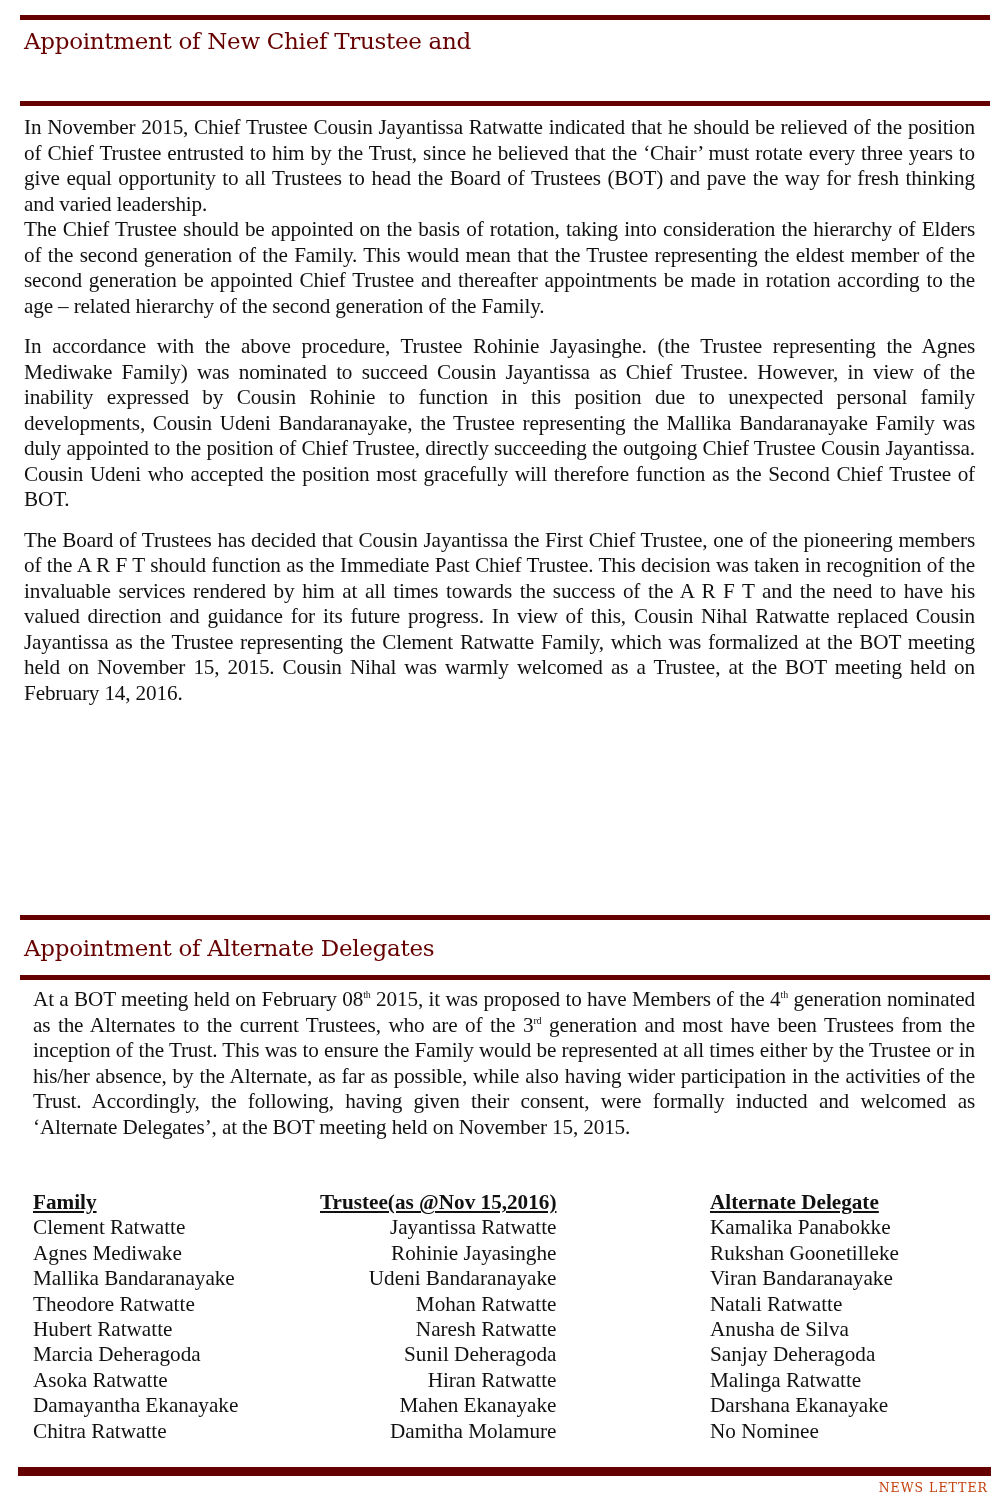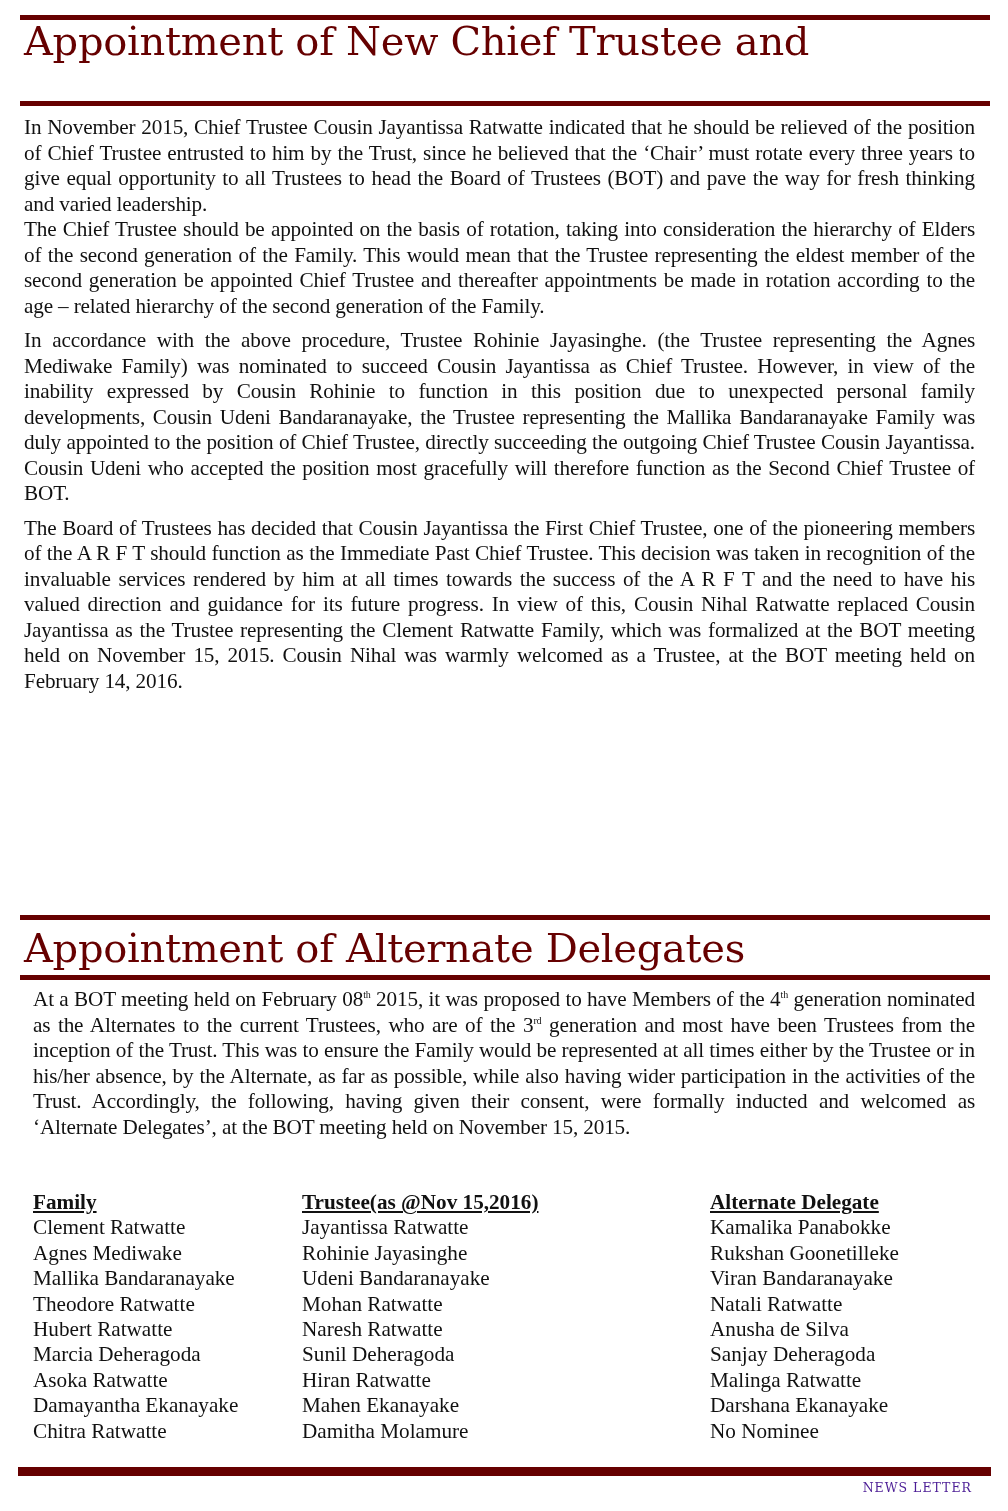--- a/index.html
+++ b/index.html
@@ -4,35 +4,35 @@
   <style>
     html, body { margin: 0; padding: 0; background: #ffffff; }
     body {
       width: 1008px; height: 1511px; position: relative; overflow: hidden;
       font-family: "Liberation Serif", serif; color: #111;
     }
     .rule { position: absolute; left: 20px; width: 970px; background: #660000; }
     .heading {
       position: absolute; left: 24px; margin: 0; font-weight: normal;
       color: #660000; font-family: "DejaVu Serif", serif;
-      font-size: 40px; line-height: 38px; letter-spacing: -0.3px;
+      font-size: 23px; line-height: 38px; letter-spacing: -0.3px;
     }
     .body-text {
       position: absolute; left: 24px; width: 951px;
       font-size: 21.2px; line-height: 25.5px; text-align: justify;
       letter-spacing: -0.15px;
     }
     .body-text p { margin: 0; }
-    .body-text p.gap { margin-top: 9px; }
+    .body-text p.gap { margin-top: 15px; }
     .body-text sup { font-size: 10px; line-height: 0; vertical-align: 8px; }
     .table { position: absolute; top: 1190px; left: 33px; width: 950px; font-size: 21.2px; line-height: 25.4px; }
     .tcol { position: absolute; top: 0; }
     .tcol .th { font-weight: bold; text-decoration: underline; text-decoration-thickness: 2px; text-underline-offset: 2px; }
     .footer-page { position: absolute; left: 24px; top: 1534px; font-family: "DejaVu Sans", sans-serif; font-weight: bold; font-size: 17px; letter-spacing: -0.3px; text-decoration: underline; }
-    .footer-title { position: absolute; right: 36px; top: 1480px; font-family: "DejaVu Serif", serif; font-size: 12.5px; letter-spacing: 1px; color: #4c1d95; }
+    .footer-title { position: absolute; right: 20px; top: 1480px; font-family: "DejaVu Serif", serif; font-size: 12.5px; letter-spacing: 1px; color: #c2410c; }
   </style>
 </head>
 <body>
 
 <div class="rule" style="top:15px;height:5px;"></div>
 <h1 class="heading" style="top:22px;">
   <span>Appointment of New Chief Trustee and</span><br>
 </h1>
 <div class="rule" style="top:101px;height:5px;"></div>
 
@@ -57,21 +57,21 @@
     <div>Clement Ratwatte</div>
     <div>Agnes Mediwake</div>
     <div>Mallika Bandaranayake</div>
     <div>Theodore Ratwatte</div>
     <div>Hubert Ratwatte</div>
     <div>Marcia Deheragoda</div>
     <div>Asoka Ratwatte</div>
     <div>Damayantha Ekanayake</div>
     <div>Chitra Ratwatte</div>
   </div>
-  <div class="tcol" style="left:269px;">
+  <div class="tcol" style="left:287px;text-align:right;">
     <div class="th">Trustee(as @Nov 15,2016)</div>
     <div>Jayantissa Ratwatte</div>
     <div>Rohinie Jayasinghe</div>
     <div>Udeni Bandaranayake</div>
     <div>Mohan Ratwatte</div>
     <div>Naresh Ratwatte</div>
     <div>Sunil Deheragoda</div>
     <div>Hiran Ratwatte</div>
     <div>Mahen Ekanayake</div>
     <div>Damitha Molamure</div>

